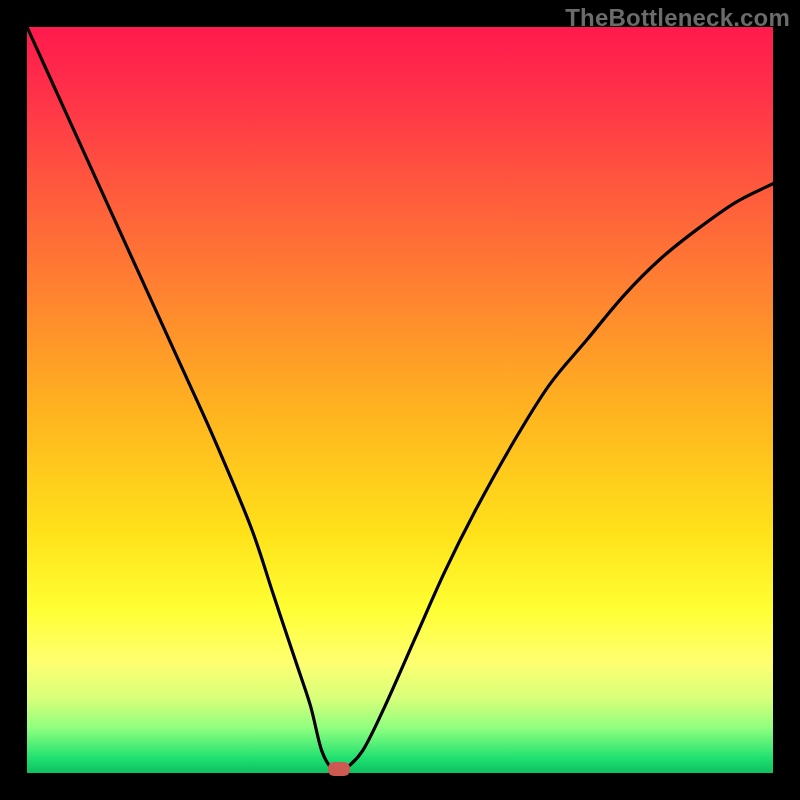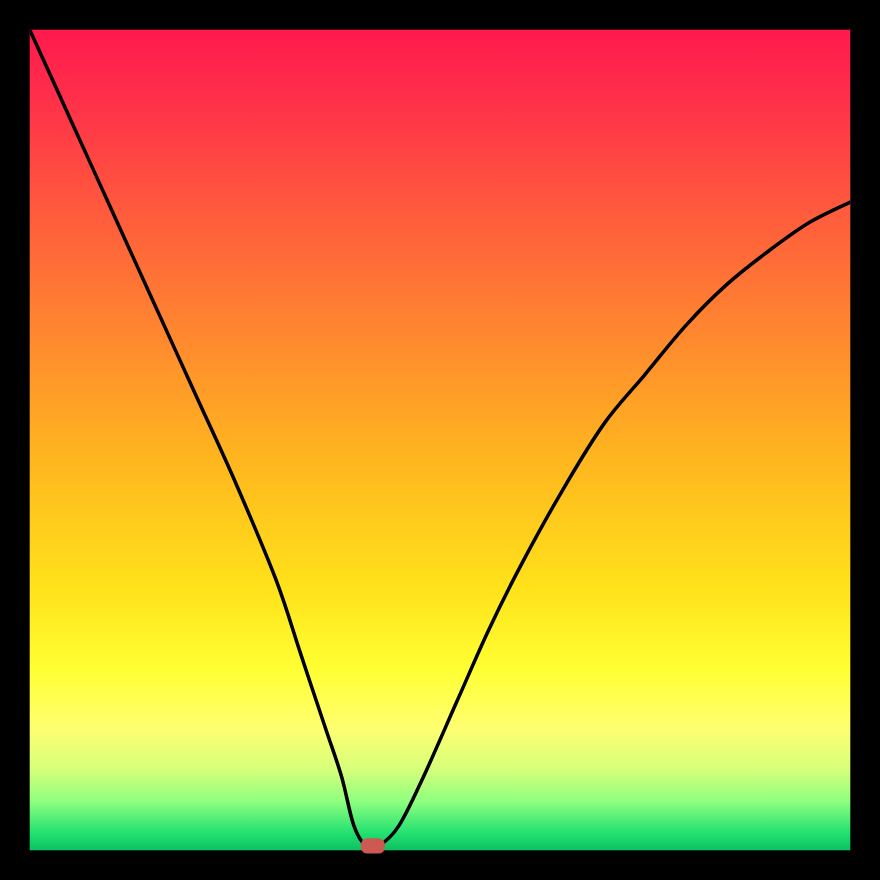--- a/index.html
+++ b/index.html
@@ -60,13 +60,14 @@
 </head>
 <body>
 
 <div class="frame">
   <div class="plot-area">
     <svg class="curve" viewBox="0 0 746 746" preserveAspectRatio="none">
       <path fill="none" stroke="#000" stroke-width="3.2" stroke-linecap="round" d="M 0.0 0.0 C 6.2 13.7, 24.9 54.7, 37.3 82.1 C 49.7 109.4, 62.2 136.8, 74.6 164.1 C 87.0 191.5, 99.5 218.8, 111.9 246.2 C 124.3 273.5, 136.8 300.9, 149.2 328.2 C 161.6 355.6, 174.1 381.7, 186.5 410.3 C 198.9 438.9, 213.9 473.7, 223.8 499.8 C 233.7 525.9, 238.7 544.6, 246.2 567.0 C 253.6 589.3, 262.3 615.5, 268.6 634.1 C 274.8 652.8, 279.1 663.9, 283.5 678.9 C 287.8 693.8, 290.9 713.1, 294.7 723.6 C 298.4 734.2, 302.1 739.2, 305.9 742.3 C 309.6 745.4, 312.1 745.4, 317.1 742.3 C 322.0 739.2, 328.9 734.2, 335.7 723.6 C 342.5 713.1, 349.4 697.5, 358.1 678.9 C 366.8 660.2, 378.0 634.1, 387.9 611.7 C 397.9 589.3, 407.8 565.7, 417.8 544.6 C 427.7 523.4, 436.4 506.0, 447.6 484.9 C 458.8 463.8, 472.5 438.9, 484.9 417.8 C 497.3 396.6, 509.8 375.5, 522.2 358.1 C 534.6 340.7, 547.1 328.2, 559.5 313.3 C 571.9 298.4, 584.4 282.2, 596.8 268.6 C 609.2 254.9, 621.7 242.4, 634.1 231.3 C 646.5 220.1, 659.0 210.7, 671.4 201.4 C 683.8 192.1, 696.3 182.8, 708.7 175.3 C 721.1 167.8, 739.8 159.8, 746.0 156.7"></path>
     </svg>
     <div class="marker" style="left: 300.828px; top: 735.27px; background: rgb(204, 90, 82);"></div>
   </div>
+  <div class="watermark">TheBottleneck.com</div>
 </div>
 
 </body></html>

